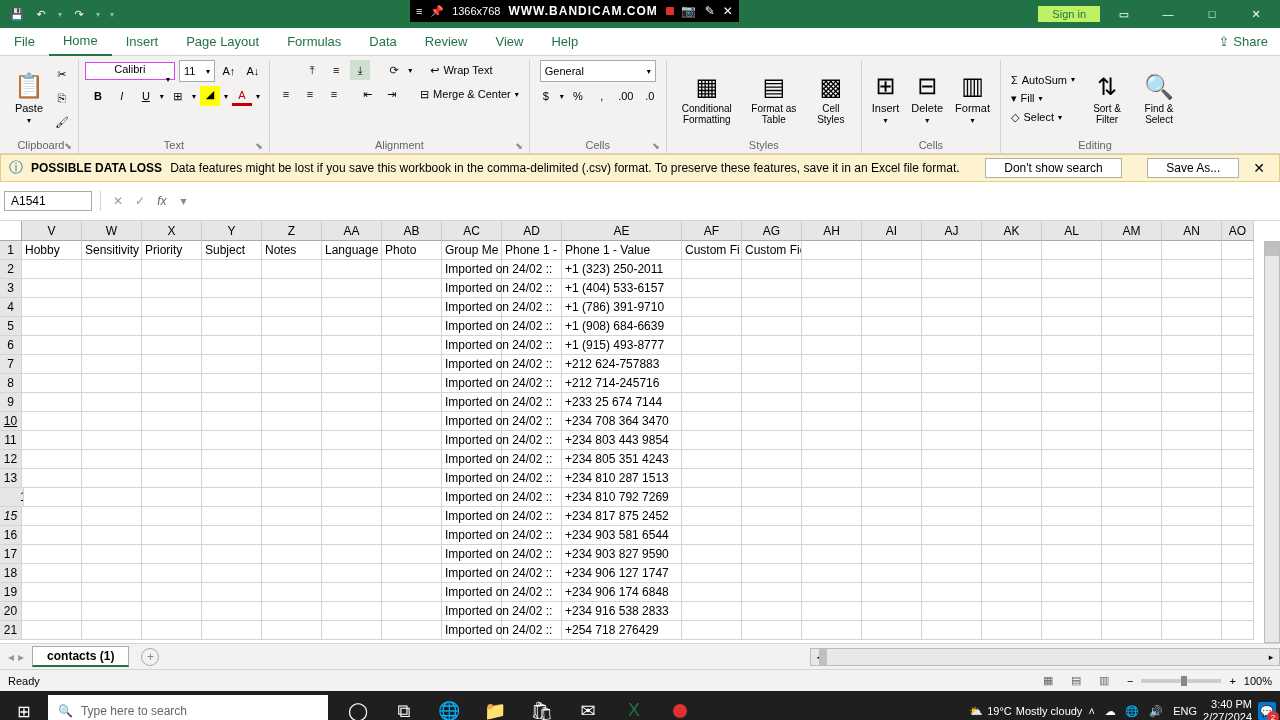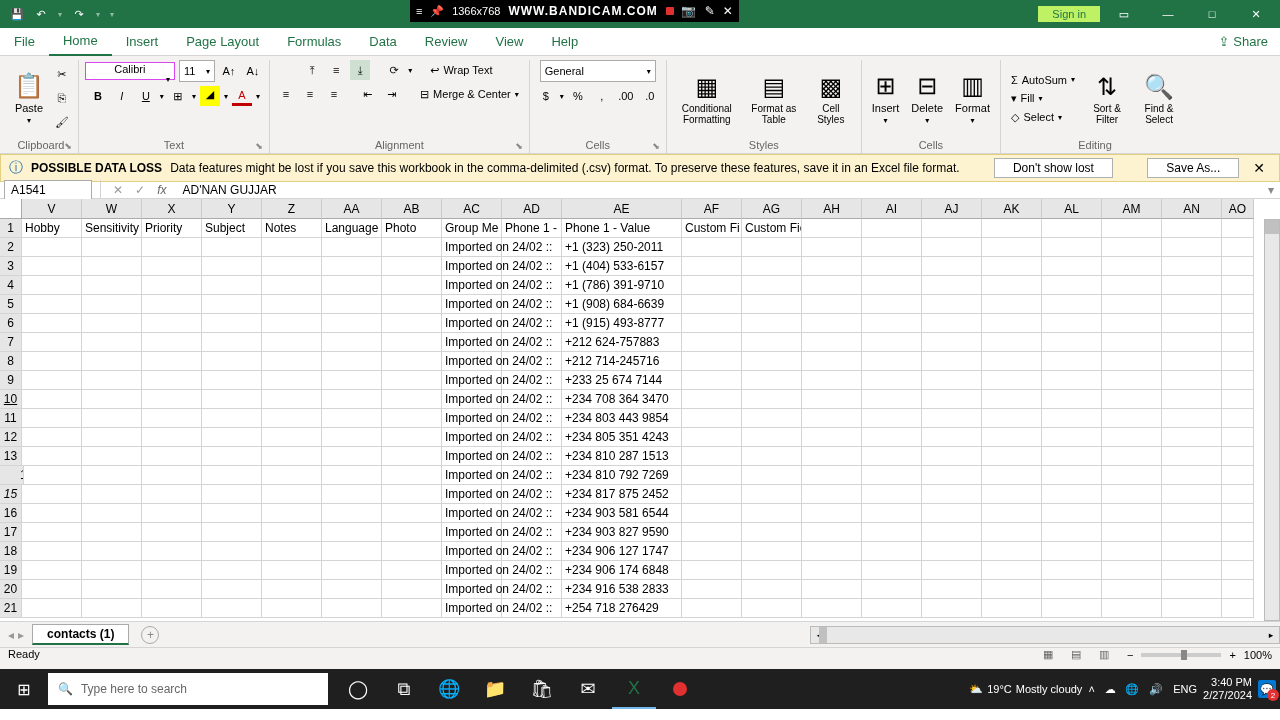--- a/index.html
+++ b/index.html
@@ -43,21 +43,21 @@
 .wrap-btn { display: flex; align-items: center; gap: 4px; cursor: pointer; font-size: 11px; padding: 2px 4px; }
 
 
 .warnbar { height: 28px; background: #fdf3d0; border: 1px solid #e0d080; display: flex; align-items: center; padding: 0 8px; font-size: 12px; gap: 8px; }
 .warn-icon { color: #1f6faf; font-size: 14px; }
 .warn-title { font-weight: bold; }
 .warn-btn { margin-left: auto; border: 1px solid #b0b0b0; background: #fff; padding: 2px 18px; cursor: pointer; font-size: 12px; }
 .warn-close { cursor: pointer; font-size: 14px; padding: 0 6px; }
 
 
-.formulabar { height: 17px; display: flex; align-items: center; border-bottom: 1px solid #d4d4d4; }
+.formulabar { height: 39px; display: flex; align-items: center; border-bottom: 1px solid #d4d4d4; }
 .namebox { width: 88px; border: 1px solid #ababab; margin: 2px 4px; padding: 2px 6px; font-size: 12px; }
 .fb-sep { width: 1px; height: 20px; background: #d4d4d4; margin: 0 4px; }
 .fb-btns { display: flex; gap: 12px; padding: 0 8px; color: #999; }
 .fx { font-style: italic; font-size: 12px; color: #666; }
 .formula-input { flex: 1; padding: 0 8px; font-size: 12px; }
 
 
 .grid-wrap { height: calc(720px - 28px - 28px - 98px - 28px - 28px - 26px - 22px - 40px); position: relative; overflow: hidden; }
 .grid { display: grid; }
 .colhdr { background: #e6e6e6; border-right: 1px solid #ccc; border-bottom: 1px solid #aaa; text-align: center; font-size: 12px; height: 20px; line-height: 20px; cursor: pointer; }
@@ -69,21 +69,21 @@
 .sheettabs { height: 26px; border-top: 1px solid #d4d4d4; display: flex; align-items: center; background: #f3f2f1; }
 .st-nav { display: flex; gap: 4px; padding: 0 8px; color: #999; }
 .st-nav span { cursor: pointer; }
 .sheet-tab { background: #fff; border: 1px solid #aaa; border-bottom: 2px solid #217346; padding: 2px 14px; cursor: pointer; font-size: 12px; font-weight: bold; }
 .st-new { width: 18px; height: 18px; border: 1px solid #aaa; border-radius: 50%; margin-left: 12px; display: flex; align-items: center; justify-content: center; cursor: pointer; color: #888; }
 .hscroll { margin-left: auto; width: 470px; height: 18px; background: #e8e8e8; position: relative; border: 1px solid #bbb; }
 .hthumb { position: absolute; left: 8px; width: 8px; height: 100%; background: #c0c0c0; }
 .harrow { position: absolute; width: 16px; height: 100%; display: flex; align-items: center; justify-content: center; font-size: 9px; cursor: pointer; }
 
 
-.statusbar { height: 22px; background: #f3f2f1; border-top: 1px solid #d4d4d4; display: flex; align-items: flex-start; padding: 0 8px; font-size: 11px; }
+.statusbar { height: 22px; background: #f3f2f1; border-top: 1px solid #d4d4d4; display: flex; align-items: center; padding: 0 8px; font-size: 11px; }
 .statusbar-right { margin-left: auto; display: flex; align-items: center; gap: 8px; }
 .view-btn { width: 20px; cursor: pointer; color: #666; }
 .zoom-slider { width: 80px; height: 4px; background: #ccc; position: relative; }
 .zoom-thumb { position: absolute; left: 50%; top: -3px; width: 6px; height: 10px; background: #888; }
 
 
 .taskbar { height: 40px; background: #1f1f1f; display: flex; align-items: center; color: #fff; }
 .start { width: 48px; height: 40px; display: flex; align-items: center; justify-content: center; cursor: pointer; font-size: 16px; }
 .search { background: #fff; color: #666; height: 32px; width: 280px; display: flex; align-items: center; padding: 0 10px; gap: 8px; }
 .task-icons { display: flex; gap: 2px; margin-left: 8px; }
@@ -315,34 +315,33 @@
         </div>
     </div>
     <div class="rg-label">Editing</div>
   </div>
 </div>
 
 <div class="warnbar">
   <span class="warn-icon">ⓘ</span>
   <span class="warn-title">POSSIBLE DATA LOSS</span>
   <span>Data features might be lost if you save this workbook in the comma-delimited (.csv) format. To preserve these features, save it in an Excel file format.</span>
-  <button class="warn-btn">Don't show lost</button>
+  <button class="warn-btn">Don't show search</button>
   <button class="warn-btn" style="">Save As...</button>
   <span class="warn-close">✕</span>
 </div>
 
 <div class="formulabar">
   <input class="namebox" value="A1541" style="">
   <div class="fb-sep"></div>
   <div class="fb-btns">
     <span>✕</span>
     <span>✓</span>
     <span class="fx">fx</span>
   </div>
-  <div class="formula-input">AD'NAN GUJJAR</div>
   <span style="padding:0 6px;color:#888;cursor:pointer">▾</span>
 </div>
 
 <div class="grid-wrap">
   <div id="grid" class="grid" style="grid-template-columns: 22px 60px 60px 60px 60px 60px 60px 60px 60px 60px 120px 60px 60px 60px 60px 60px 60px 60px 60px 60px 32px;">
       <div class="selhdr"></div>
       <div class="colhdr">V</div>
       <div class="colhdr">W</div>
       <div class="colhdr">X</div>
       <div class="colhdr">Y</div>

